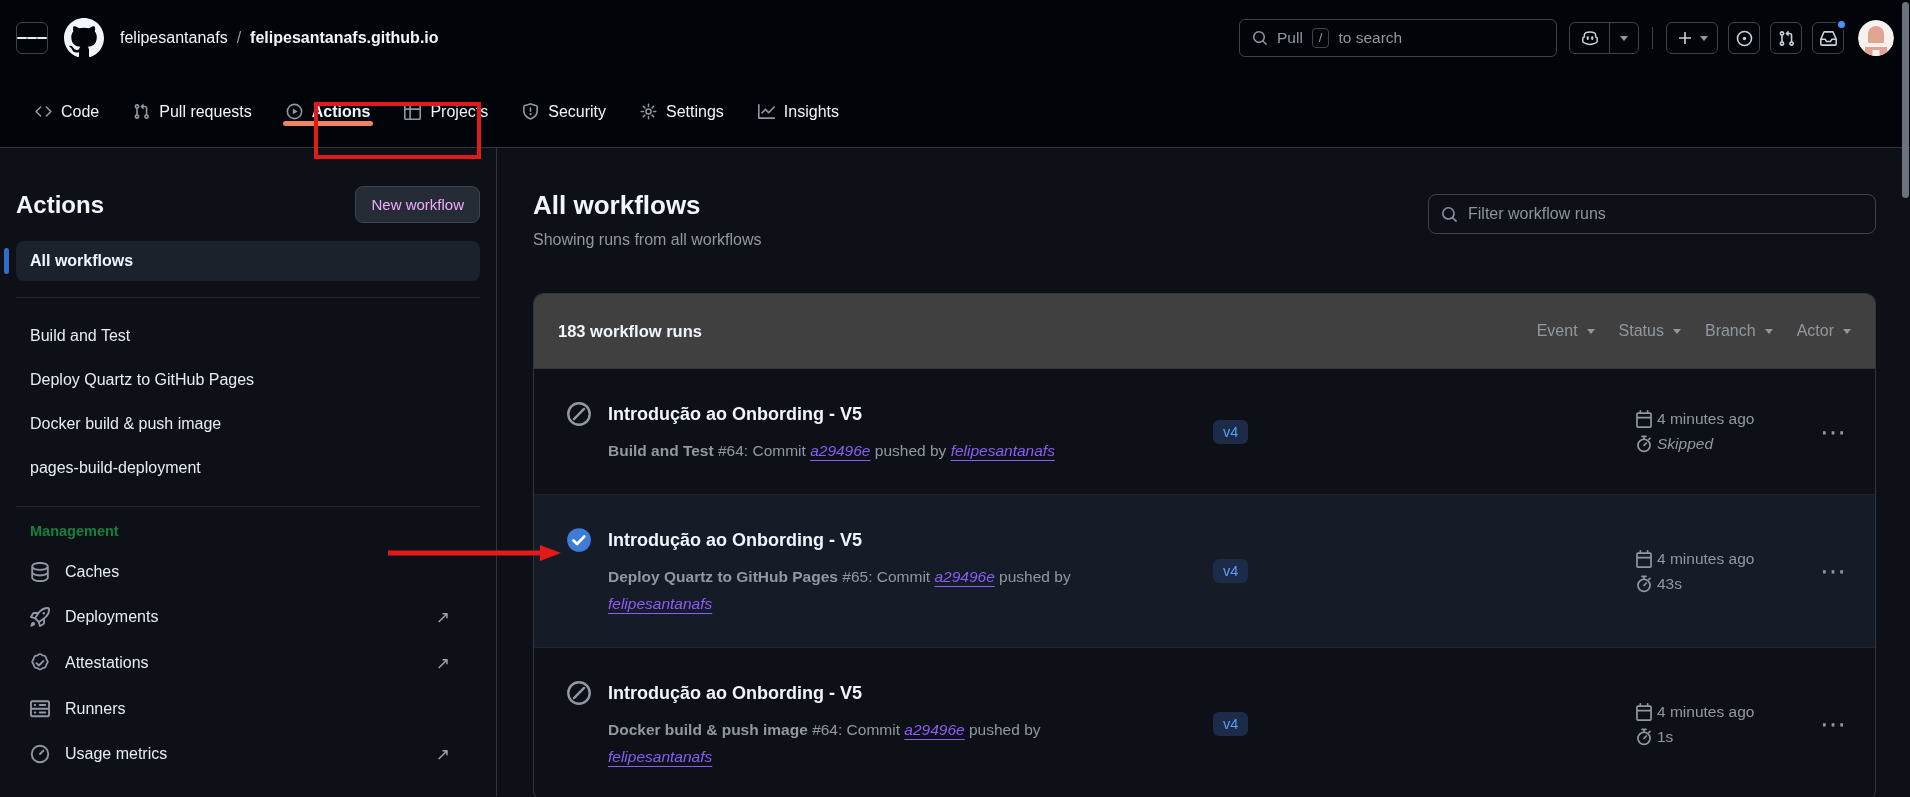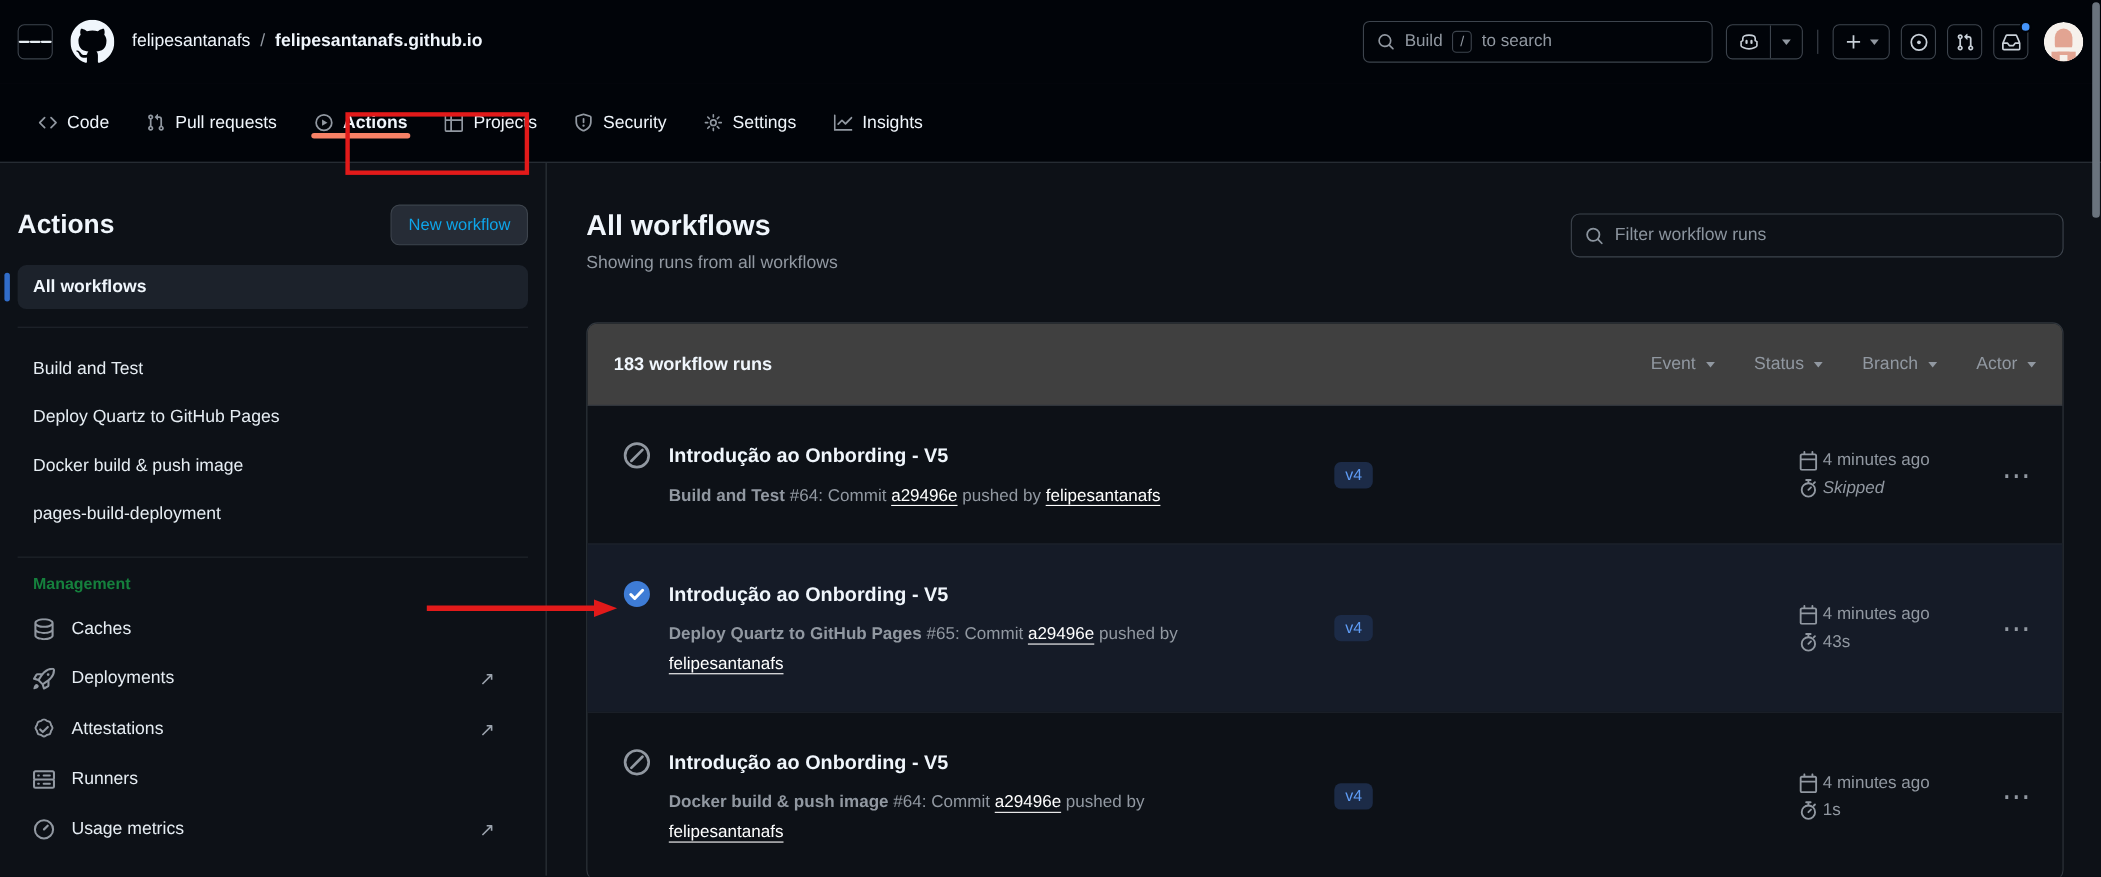--- a/index.html
+++ b/index.html
@@ -36,21 +36,21 @@
   .tab { display:flex; align-items:center; gap:9px; padding:0 11px; margin:0 6px; font-size:16px; color:#f0f6fc; position:relative; cursor:pointer; white-space:nowrap; }
   .tab svg { width:17px; height:17px; color:#9198a1; flex:none; }
   .tab.active { font-weight:600; }
   .tab-underline { position:absolute; left:8px; right:8px; bottom:-5px; height:5px; border-radius:3px; background:#f78166; }
 
   
   .content { display:flex; height:648px; }
   .sidebar { width:497px; flex:none; border-right:1px solid #30363d; padding:26px 16px 0 16px; }
   .side-head { display:flex; align-items:center; justify-content:space-between; margin-top:12px; }
   .side-title { font-size:24px; font-weight:700; }
-  .btn { background:#262c36; border:1px solid #3d444d; color:#0ea5e9; border-radius:8px; font-size:15px;
+  .btn { background:#262c36; border:1px solid #3d444d; color:#f0abfc; border-radius:8px; font-size:15px;
          padding:9px 15px; cursor:pointer; font-family:inherit; white-space:nowrap; }
   .nav-all { position:relative; margin-top:18px; background:#1c222b; border-radius:8px; padding:11px 14px; font-size:16px; font-weight:700; cursor:pointer; }
   .nav-all::before { content:""; position:absolute; left:-12px; top:7px; bottom:7px; width:5px; border-radius:3px; background:#316dca; }
   .side-sep { height:1px; background:#21262d; margin:16px 0; }
   .wf-link { padding:13px 14px; font-size:16px; color:#e6edf3; cursor:pointer; border-radius:8px; }
   .mgmt-head { margin:16px 0 10px 0; padding:0 14px; font-size:14.5px; font-weight:700; color:#15803d; }
   .mgmt-item { display:flex; align-items:center; gap:15px; padding:12.5px 30px 12.5px 14px; font-size:16px; color:#e6edf3; cursor:pointer; border-radius:8px; }
   .mgmt-item svg { width:20px; height:20px; color:#9198a1; flex:none; }
   .mgmt-item .ext { margin-left:auto; color:#9ba3ad; font-size:17px; }
 
@@ -60,32 +60,32 @@
   .main .subtitle { margin-top:10px; font-size:16px; color:#9198a1; }
   .filter { position:absolute; top:46px; right:34px; width:448px; height:40px; border:1px solid #3d444d; border-radius:8px;
             display:flex; align-items:center; padding:0 12px; gap:10px; color:#8b949e; background:transparent; }
   .filter svg { width:17px; height:17px; flex:none; }
   .filter input { flex:1; background:transparent; border:none; outline:none; color:#f0f6fc; font-size:16px; font-family:inherit; }
   .filter input::placeholder { color:#8b949e; }
 
   .card { margin-top:44px; border:1px solid #30363d; border-radius:10px; overflow:hidden; }
   .card-head { background:#404040; border-bottom:1px solid #30363d; height:75px; display:flex; align-items:center; padding:0 24px; }
   .runs-count { font-size:16.5px; font-weight:700; }
-  .card-filters { margin-left:auto; display:flex; gap:36px;justify-content:space-between; }
+  .card-filters { margin-left:auto; display:flex; gap:24px;justify-content:space-between; }
   .cfilter { display:flex; align-items:center; gap:9px; color:#9198a1; font-size:16px; cursor:pointer; }
 
   .run-row { display:flex; align-items:flex-start; padding:30px 24px 30px 32px; position:relative; }
   .run-row + .run-row { border-top:1px solid #1f242c; }
   .run-row.highlight { background:#151b27; }
   .status-ic { width:26px; height:26px; flex:none; margin-top:2px; color:#9198a1; }
   .run-txt { margin-left:16px; width:605px; flex:none; }
   .run-title { display:inline-block; font-size:18px; font-weight:600; color:#f0f6fc; line-height:30px; cursor:pointer; text-decoration:none; }
   .run-sub { margin-top:8px; font-size:15.5px; line-height:27px; color:#9198a1; }
   .run-sub .wf { font-weight:700; }
-  .run-sub a { color:#ffffff; text-decoration:underline; text-underline-offset:4px; cursor:pointer; }
+  .run-sub a { color:#8b5cf6; text-decoration:underline; text-underline-offset:4px; cursor:pointer;font-style:italic; }
   .run-sub.stack .actor { display:block; width:max-content; }
   .branch-badge { align-self:center; flex:none; background:#1c2b47; color:#5f9cf5; font-size:14.5px;
                   padding:4px 10px; border-radius:6px; cursor:pointer; }
   .run-meta { margin-left:auto; align-self:center; width:168px; flex:none; display:flex; flex-direction:column; gap:7px; }
   .meta-line { display:flex; align-items:center; gap:4px; color:#9198a1; font-size:15.5px; }
   .meta-line svg { width:18px; height:18px; flex:none; }
   .meta-line .it { font-style:italic; }
   .kebab { margin-left:12px; align-self:center; width:36px; height:30px; background:transparent; border:none; color:#9198a1;
            font-size:26px; line-height:18px; cursor:pointer; flex:none; }
 
@@ -112,21 +112,21 @@
     </span>
     <div class="crumb">
       <span>felipesantanafs</span>
       <span class="sep">/</span>
       <span class="repo">felipesantanafs.github.io</span>
     </div>
     <div class="searchbox">
       <svg viewBox="0 0 16 16" fill="currentColor">
           <path d="M10.68 11.74a6 6 0 0 1-7.922-8.982 6 6 0 0 1 8.982 7.922l3.04 3.04a.749.749 0 0 1-.326 1.275.749.749 0 0 1-.734-.215ZM11.5 7a4.499 4.499 0 1 0-8.997 0A4.499 4.499 0 0 0 11.5 7Z"></path>
         </svg>
-      <span>Build</span>
+      <span>Pull</span>
       <span class="keycap">/</span>
       <span>to search</span>
     </div>
     <div class="splitbtn">
       <span class="lft">
         <svg viewBox="0 0 16 16" width="18" height="18">
           <path d="M3 5.2C3 3.4 4.8 2.6 8 2.6s5 .8 5 2.6V7l1.4.9v3.2c0 .6-2.6 2.6-6.4 2.6s-6.4-2-6.4-2.6V7.9L3 7Z" fill="none" stroke="currentColor" stroke-width="1.3"></path>
           <rect x="5.1" y="6.4" width="1.8" height="3.4" rx="0.9" fill="currentColor"></rect>
           <rect x="9.1" y="6.4" width="1.8" height="3.4" rx="0.9" fill="currentColor"></rect>
         </svg>

